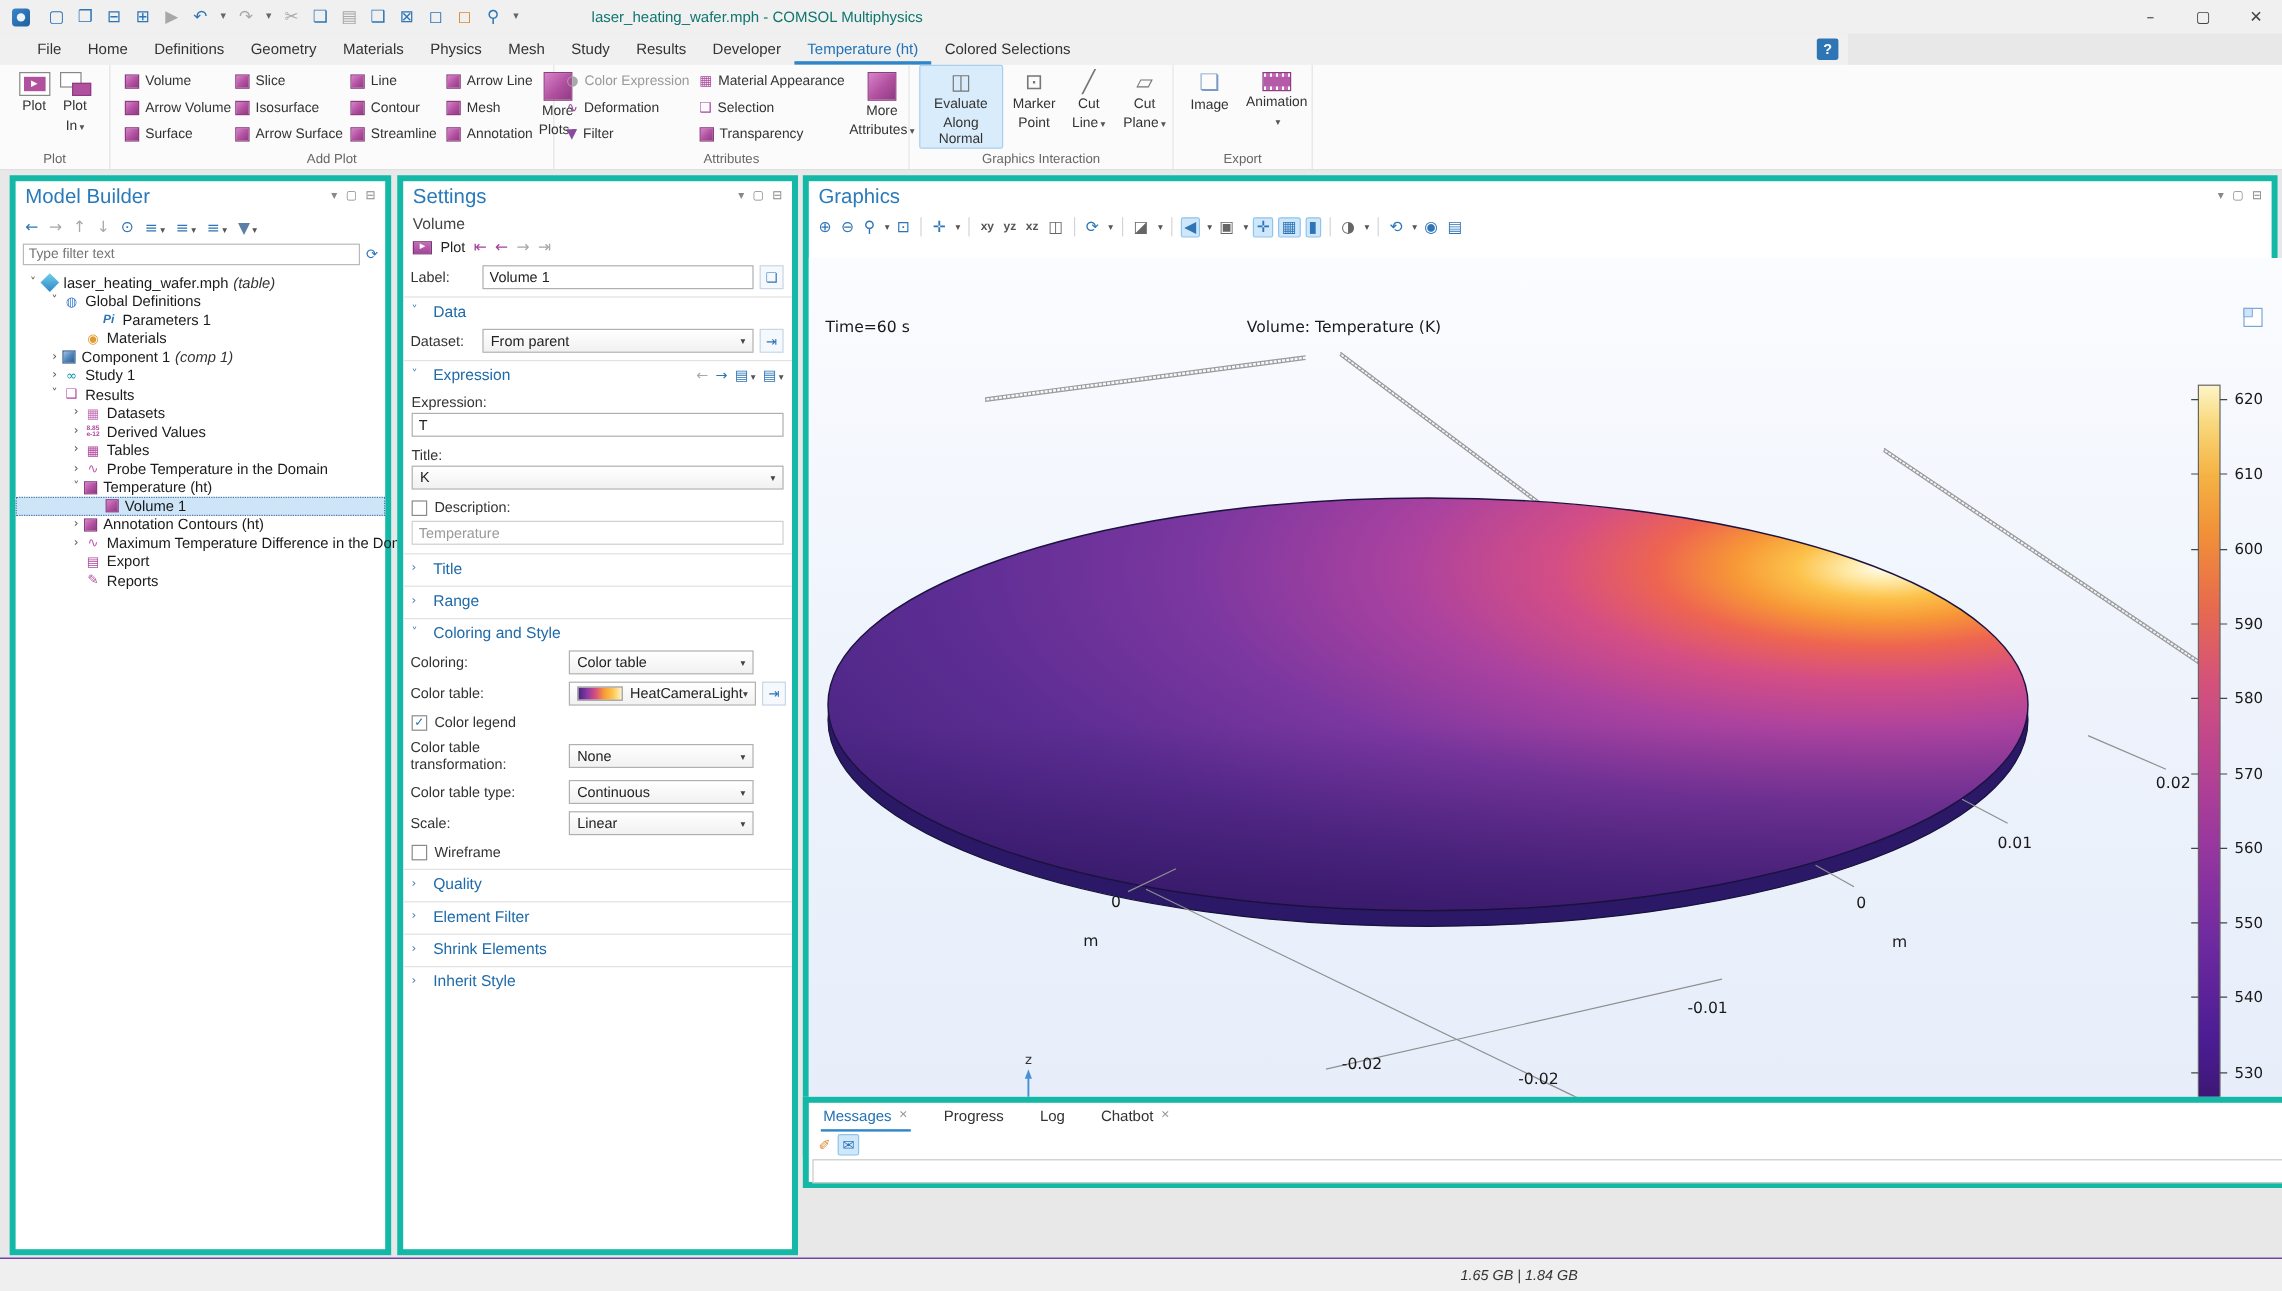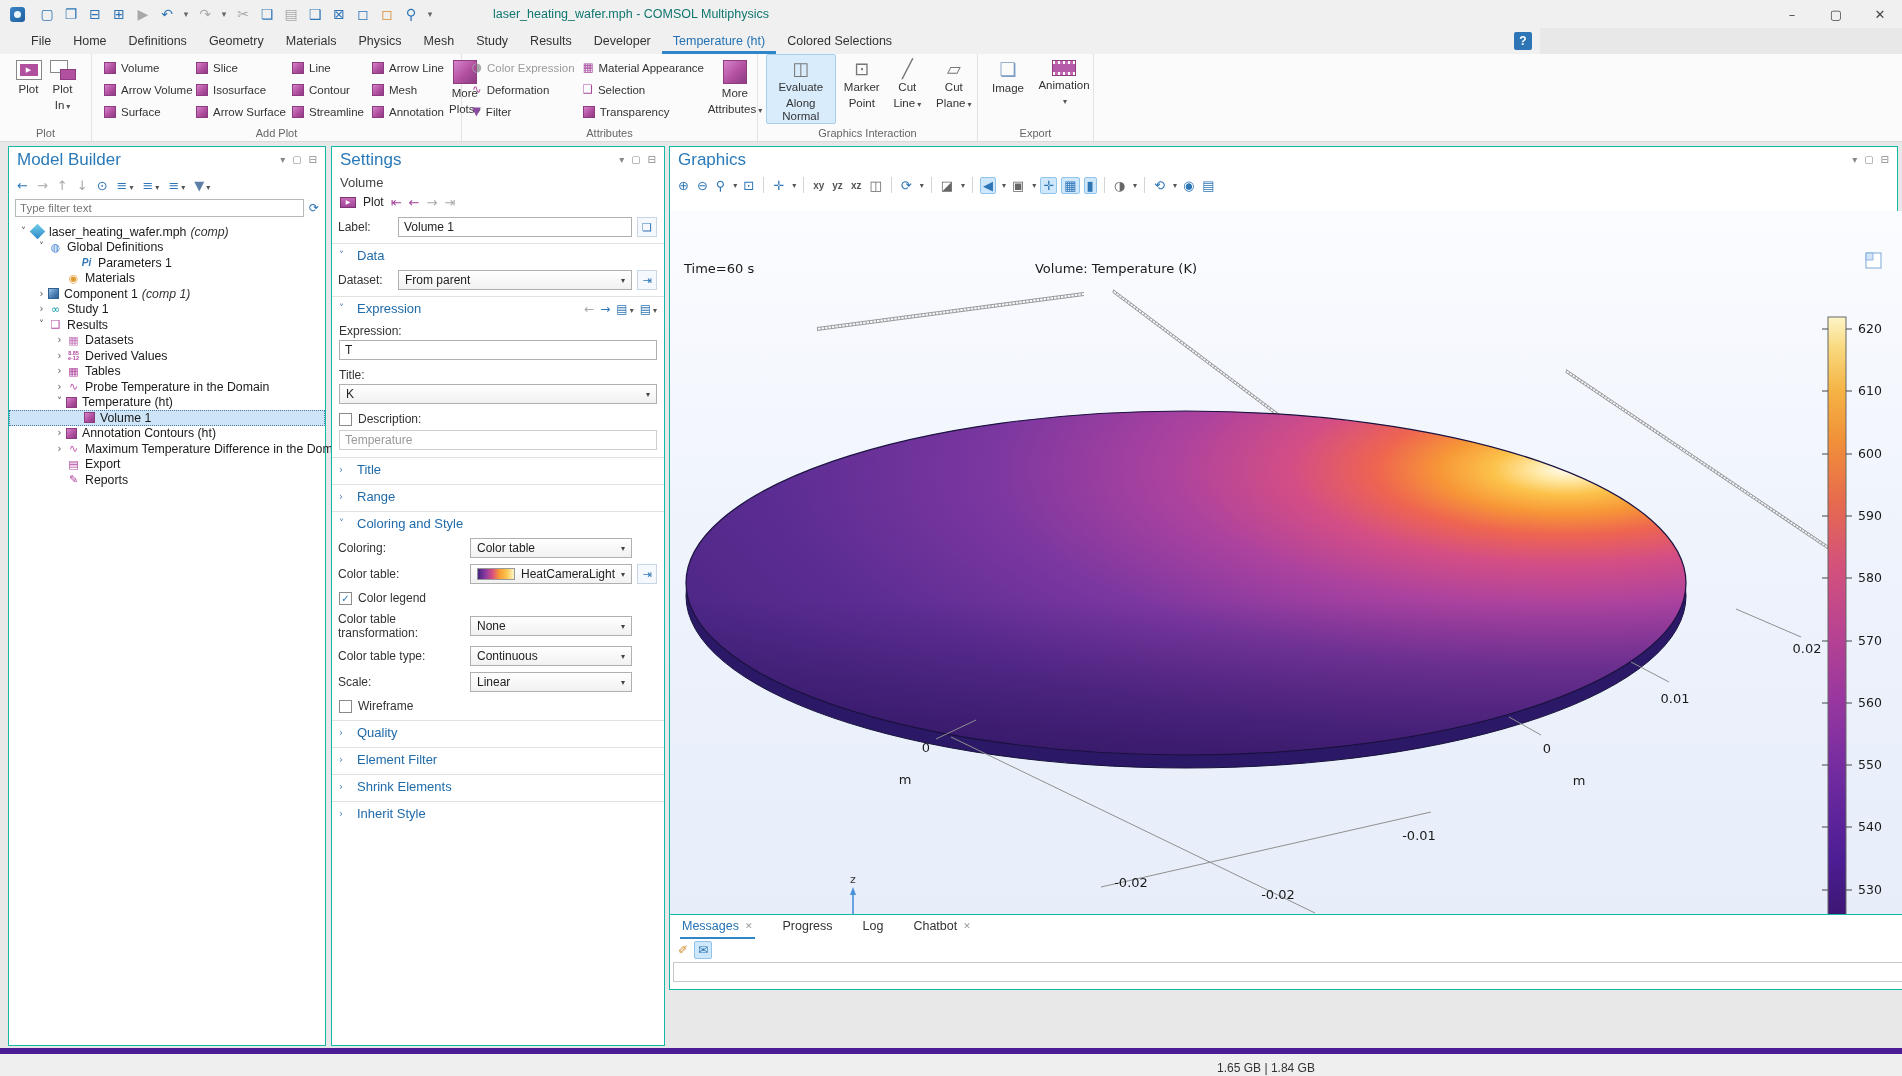--- a/index.html
+++ b/index.html
@@ -42,21 +42,21 @@
   .plotin-ic { width:26px; height:20px; position:relative; }
   .plotin-ic .w1 { position:absolute; left:0; top:0; width:18px; height:13px; border:1px solid #888; background:#fff; }
   .plotin-ic .w2 { position:absolute; right:0; bottom:0; width:16px; height:11px; background:#b1509f; border:1px solid #8e3c82; }
   .film { width:24px; height:16px; border:1px solid #8e3c82;
     background:
       repeating-linear-gradient(90deg,#fff 0 2px,#c06ab5 2px 5px) top/100% 3px no-repeat,
       repeating-linear-gradient(90deg,#fff 0 2px,#c06ab5 2px 5px) bottom/100% 3px no-repeat,
       linear-gradient(#b45aa8,#b45aa8); }
 
   
-  .panel { position:absolute; background:#fff; border:1px solid #14b8a6; }
+  .panel { position:absolute; background:#fff; border:5px solid #14b8a6; }
   .phead { height:26px; display:flex; align-items:center; padding:0 8px; }
   .ptitle { color:#2a7ab9; font-size:17px; }
   .pbtns { margin-left:auto; display:flex; gap:7px; color:#888; font-size:10px; }
 
   
   #mb-panel { left:8px; top:146px; width:318px; height:900px; }
   #mb-toolbar { height:24px; display:flex; align-items:center; gap:9px; padding:0 8px; font-size:13px; }
   #mb-filter-row { display:flex; align-items:center; padding:2px 6px; gap:5px; }
   #mb-filter-row input { flex:1; height:18px; border:1px solid #b9b9b9; font-size:11.5px; padding:0 4px; color:#444; font-family:"Liberation Sans",sans-serif; }
   #mb-tree { padding-top:5px; }
@@ -116,21 +116,21 @@
   .mstab { display:flex; align-items:center; gap:6px; font-size:12.5px; color:#333; padding:4px 2px; border-bottom:2px solid transparent; }
   .mstab.active { color:#2472b4; border-bottom-color:#2e86c9; }
   .msx { font-size:9px; color:#999; font-family:"DejaVu Sans",sans-serif; }
   #msg-icons { height:22px; display:flex; align-items:center; gap:6px; padding-left:8px; }
   .msic { font-size:12px; }
   .msic.box { width:18px; height:18px; background:#cfe7fa; border:1px solid #8fc3ea; border-radius:2px; display:flex; align-items:center; justify-content:center; color:#2e75b6; }
   #msg-content { margin:1px 3px; height:20px; background:#fff; border:1px solid #c9c9c9; }
   #msg-panel .pbtns { position:absolute; right:8px; top:6px; }
 
   
-  #statusbar { position:absolute; left:0; top:1048px; width:1902px; height:28px; background:#efefef; border-top:6px solid #4c1d95; }
+  #statusbar { position:absolute; left:0; top:1048px; width:1902px; height:28px; background:#efefef; border-top:1px solid #4c1d95;font-style:italic; }
   #mem { position:absolute; left:1180px; top:7px; width:172px; text-align:center; color:#333; font-size:12px; }
 
   svg text { font-family:"DejaVu Sans",sans-serif; }
 </style>
 </head>
 <body>
 
 <div id="titlebar">
   <span id="app-icon"></span>
   <span class="qa ic blue">▢</span>
@@ -366,21 +366,21 @@
   </div>
   <div id="mb-filter-row">
     <input placeholder="Type filter text" style="">
     <span class="ic blue">⟳</span>
   </div>
   <div id="mb-tree">
     <div class="trow lv0">
       <span class="texp ic">˅</span>
       <span class="ico-root"></span>
       <span class="tlabel">laser_heating_wafer.mph</span>
-        <span class="tsuffix">(comp)</span>
+        <span class="tsuffix">(table)</span>
     </div>
     <div class="trow lv1">
       <span class="texp ic">˅</span>
       <span class="tico ic" style="color:#3a7fd0">◍</span>
       <span class="tlabel">Global Definitions</span>
     </div>
     <div class="trow lv2">
       <span class="texp"></span>
       <span class="tico pi-ic">Pi</span>
       <span class="tlabel">Parameters 1</span>

